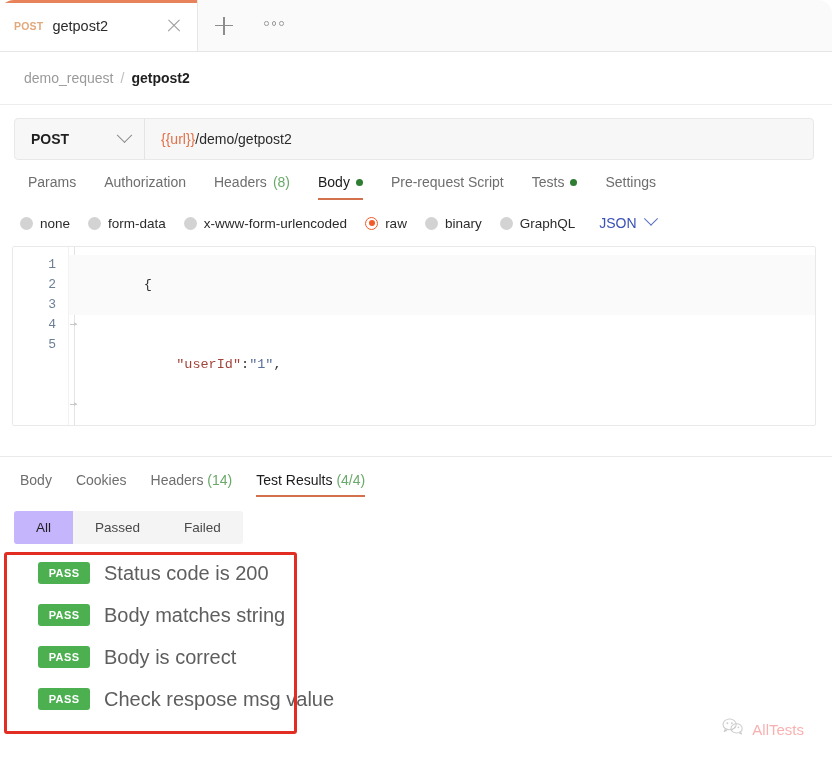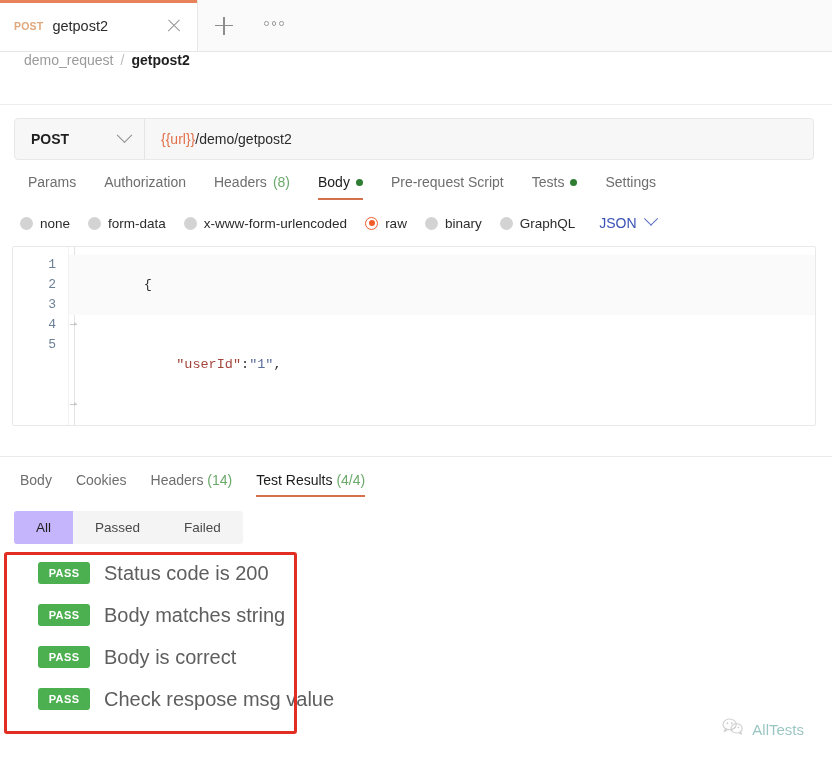--- a/index.html
+++ b/index.html
@@ -8,20 +8,21 @@
     width: 832px; height: 762px;
     background: #ffffff;
     font-family: "Liberation Sans", sans-serif;
     -webkit-font-smoothing: antialiased;
   }
   #app {
     position: relative;
     width: 832px; height: 762px;
     background: #ffffff;
     overflow: hidden;
+    border-radius: 14px;
   }
 
   
   .tabstrip {
     position: relative;
     height: 52px;
     background: #fafafa;
     border-bottom: 1px solid #e6e6e6;
     display: flex;
     align-items: stretch;
@@ -106,21 +107,21 @@
     width: 4.5px; height: 4.5px;
     border: 1px solid #9b9b9b;
     border-radius: 50%;
   }
   .tabstrip-fill { flex: 1; }
 
   
   .breadcrumb {
     height: 53px;
     display: flex;
-    align-items: flex-start;
+    align-items: center;
     padding: 0 0 0 24px;
     background: #ffffff;
     border-bottom: 1px solid #ededed;
     font-size: 14px;
   }
   .crumb-folder { color: #9a9a9a; }
   .crumb-sep { color: #bdbdbd; margin: 0 7px; }
   .crumb-leaf { color: #1f1f1f; font-weight: bold; }
 
   
@@ -414,21 +415,21 @@
     position: absolute;
     right: 28px;
     bottom: 22px;
     display: flex;
     align-items: center;
     gap: 8px;
     opacity: .42;
   }
   .watermark .wm-text {
     font-size: 15px;
-    color: #0f766e;
+    color: #ef4444;
   }
 </style>
 </head>
 <body>
 
 <div id="app">
 
   
   <div class="tabstrip">
     <div class="req-tab">

